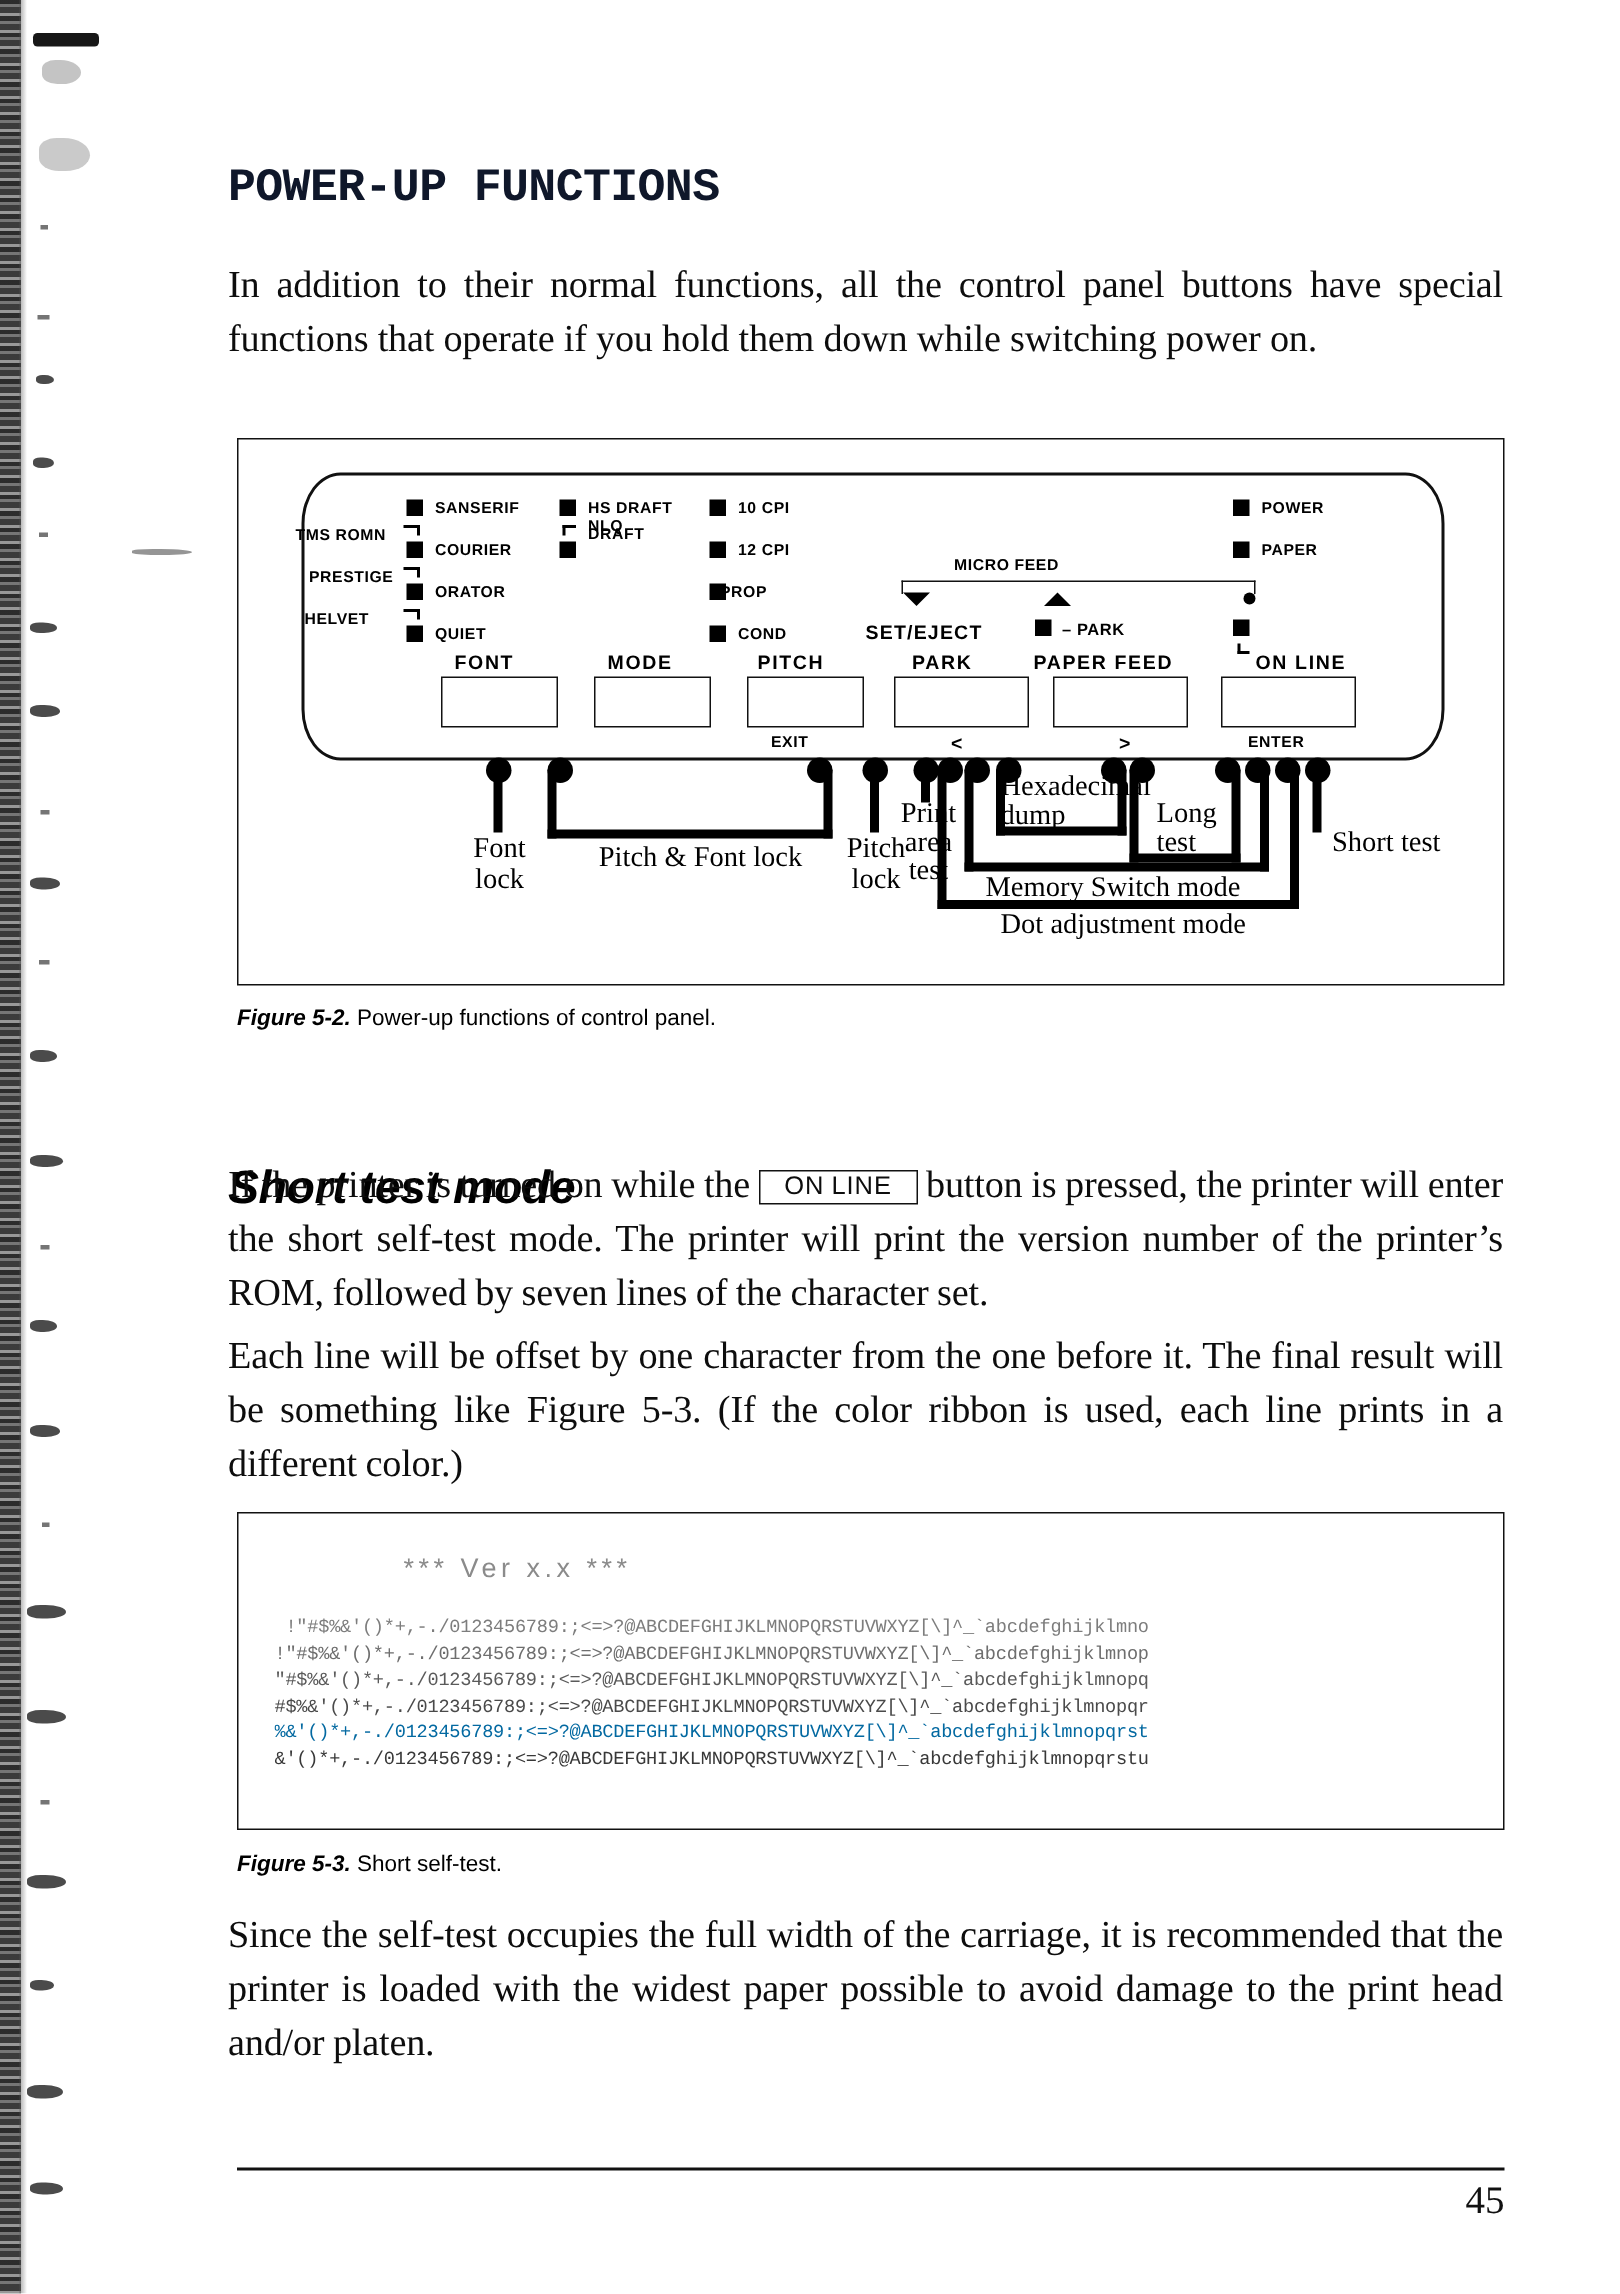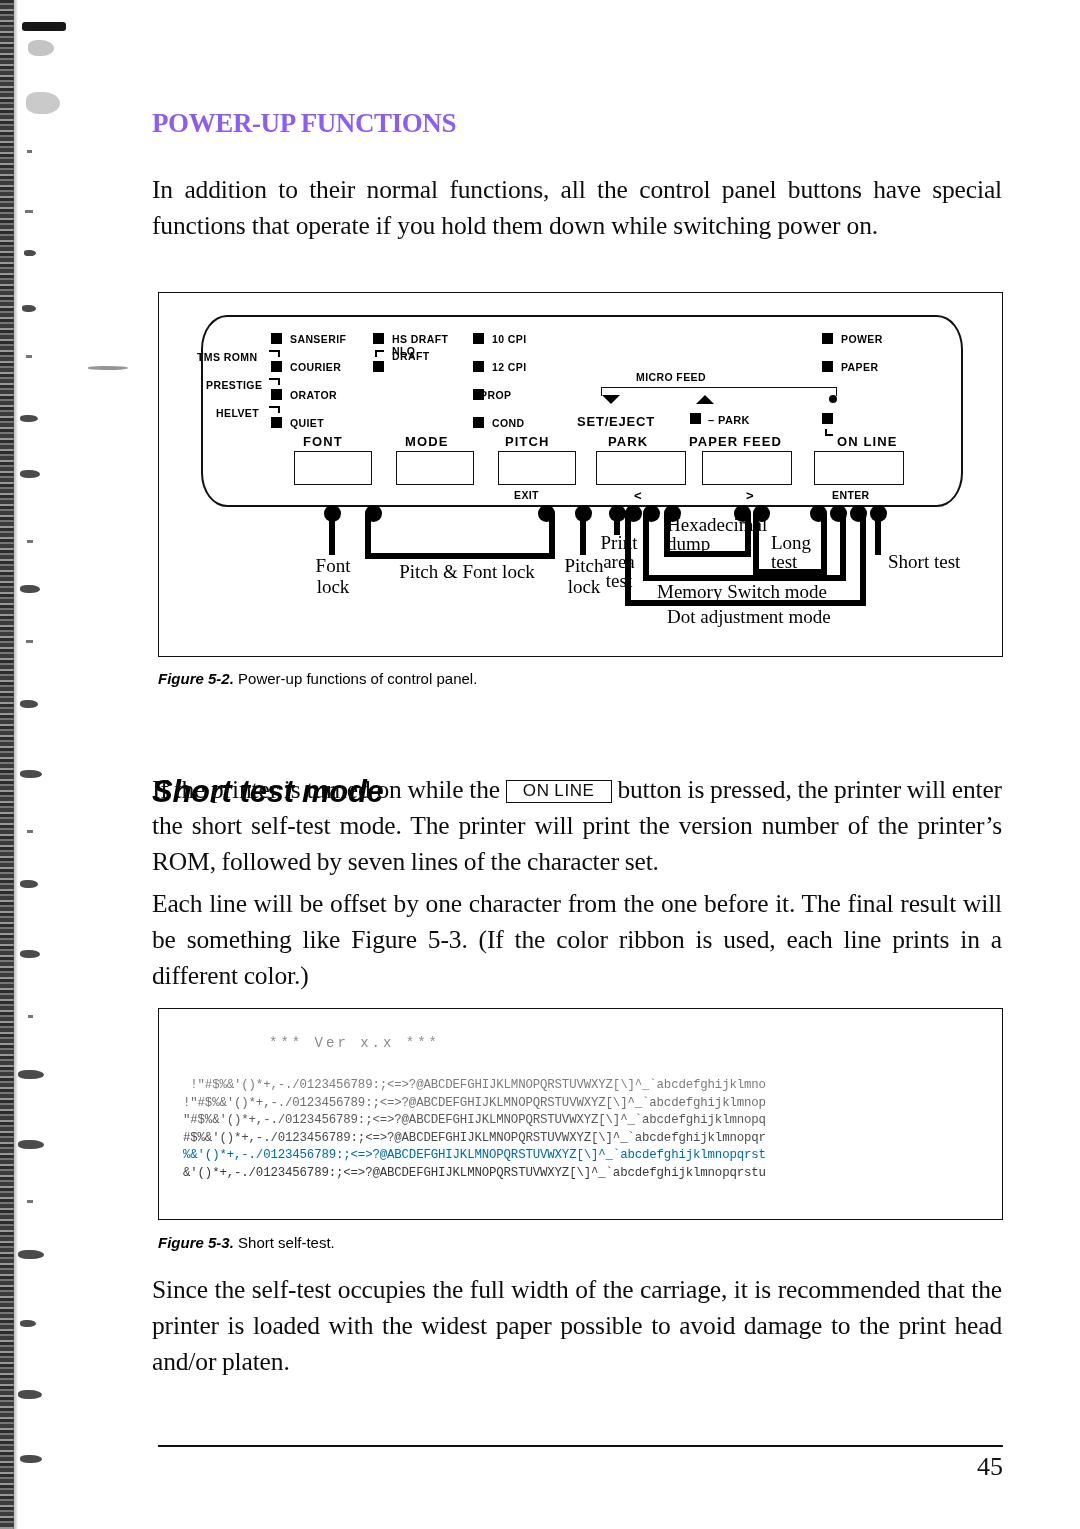--- a/index.html
+++ b/index.html
@@ -60,25 +60,25 @@
   #page {
     position: absolute;
     left: 0; top: 0;
     width: 1080px; height: 1529px;
   }
 
   h1#page-title {
     position: absolute;
     left: 152px; top: 108px;
     margin: 0;
-    font-family: Liberation Serif, serif;
+    font-family: Liberation Mono, monospace;
     font-weight: bold;
-    font-size: 27px;
+    font-size: 31px;
     letter-spacing: -0.4px;
-    color: #8b5cf6;
+    color: #0f172a;
   }
 
   .para {
     position: absolute;
     font-family: "Liberation Serif", serif;
     font-size: 25.5px;
     line-height: 36px;
     color: #0d0d0d;
     text-align: justify;
     letter-spacing: -0.15px;
@@ -249,22 +249,22 @@
     position: absolute;
     left: 158px; top: 1008px;
     width: 845px; height: 212px;
     border: 1.6px solid #111;
     background: #fff;
     box-sizing: border-box;
   }
   #verline {
     position: absolute;
     left: 110px; top: 26px;
-    font-family: Liberation Mono, monospace;
-    font-size: 14px;
+    font-family: Liberation Sans, sans-serif;
+    font-size: 18px;
     letter-spacing: 3px;
     color: #8b8b8b;
   }
   #charblock {
     position: absolute;
     left: 24px; top: 68px;
     width: 800px;
   }
   .charline {
     font-family: "Liberation Mono", monospace;
@@ -350,21 +350,21 @@
 
     <div class="led" style="left:112px;top:68px;"></div>
     <span class="pnl" style="left:131px;top:68px;">COURIER</span>
 
     <span class="pnl" style="left:47px;top:86px;">PRESTIGE</span>
     <div class="tick" style="left:110px;top:85px;"></div>
 
     <div class="led" style="left:112px;top:96px;"></div>
     <span class="pnl" style="left:131px;top:96px;">ORATOR</span>
 
-    <span class="pnl" style="left:57px;top:114px;">HELVET</span>
+    <span class="pnl" style="left:44px;top:114px;">HELVET</span>
     <div class="tick" style="left:110px;top:113px;"></div>
 
     <div class="led" style="left:112px;top:124px;"></div>
     <span class="pnl" style="left:131px;top:124px;">QUIET</span>
 
     <div class="led" style="left:214px;top:40px;"></div>
     <span class="pnl" style="left:233px;top:40px;">HS DRAFT</span>
 
     <div class="tickL" style="left:216px;top:57px;"></div>
     <span class="pnl" style="left:233px;top:57px;">DRAFT</span>

